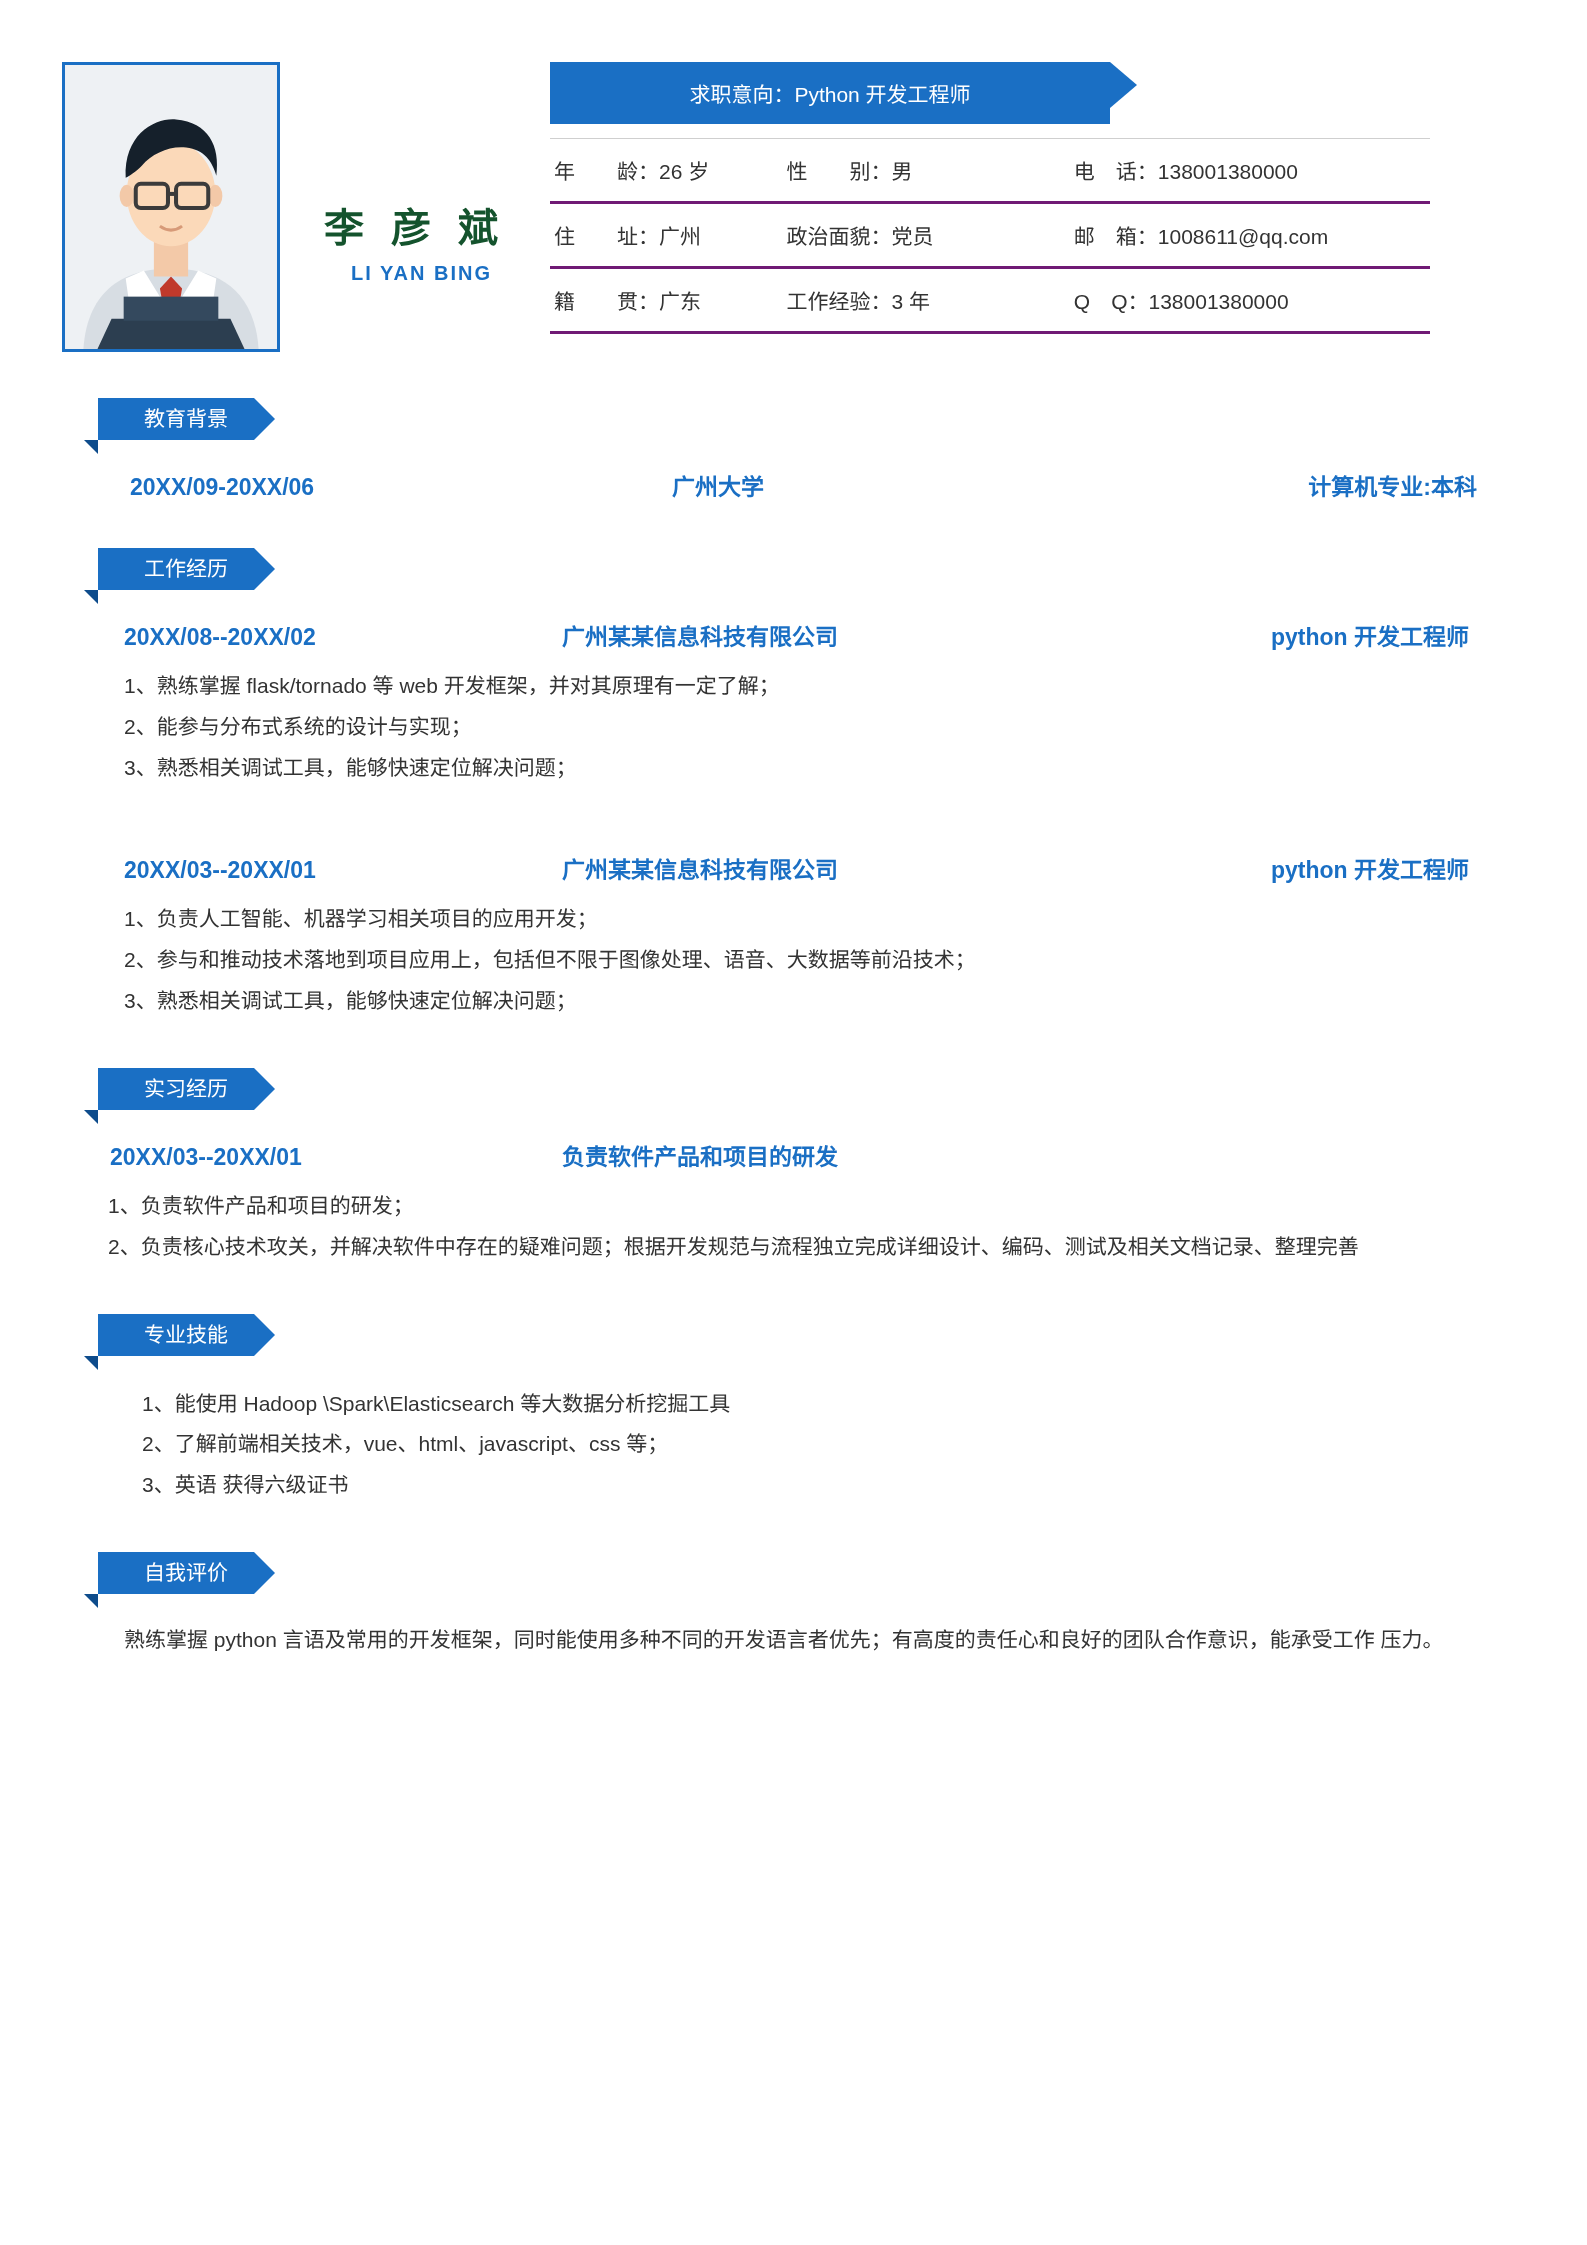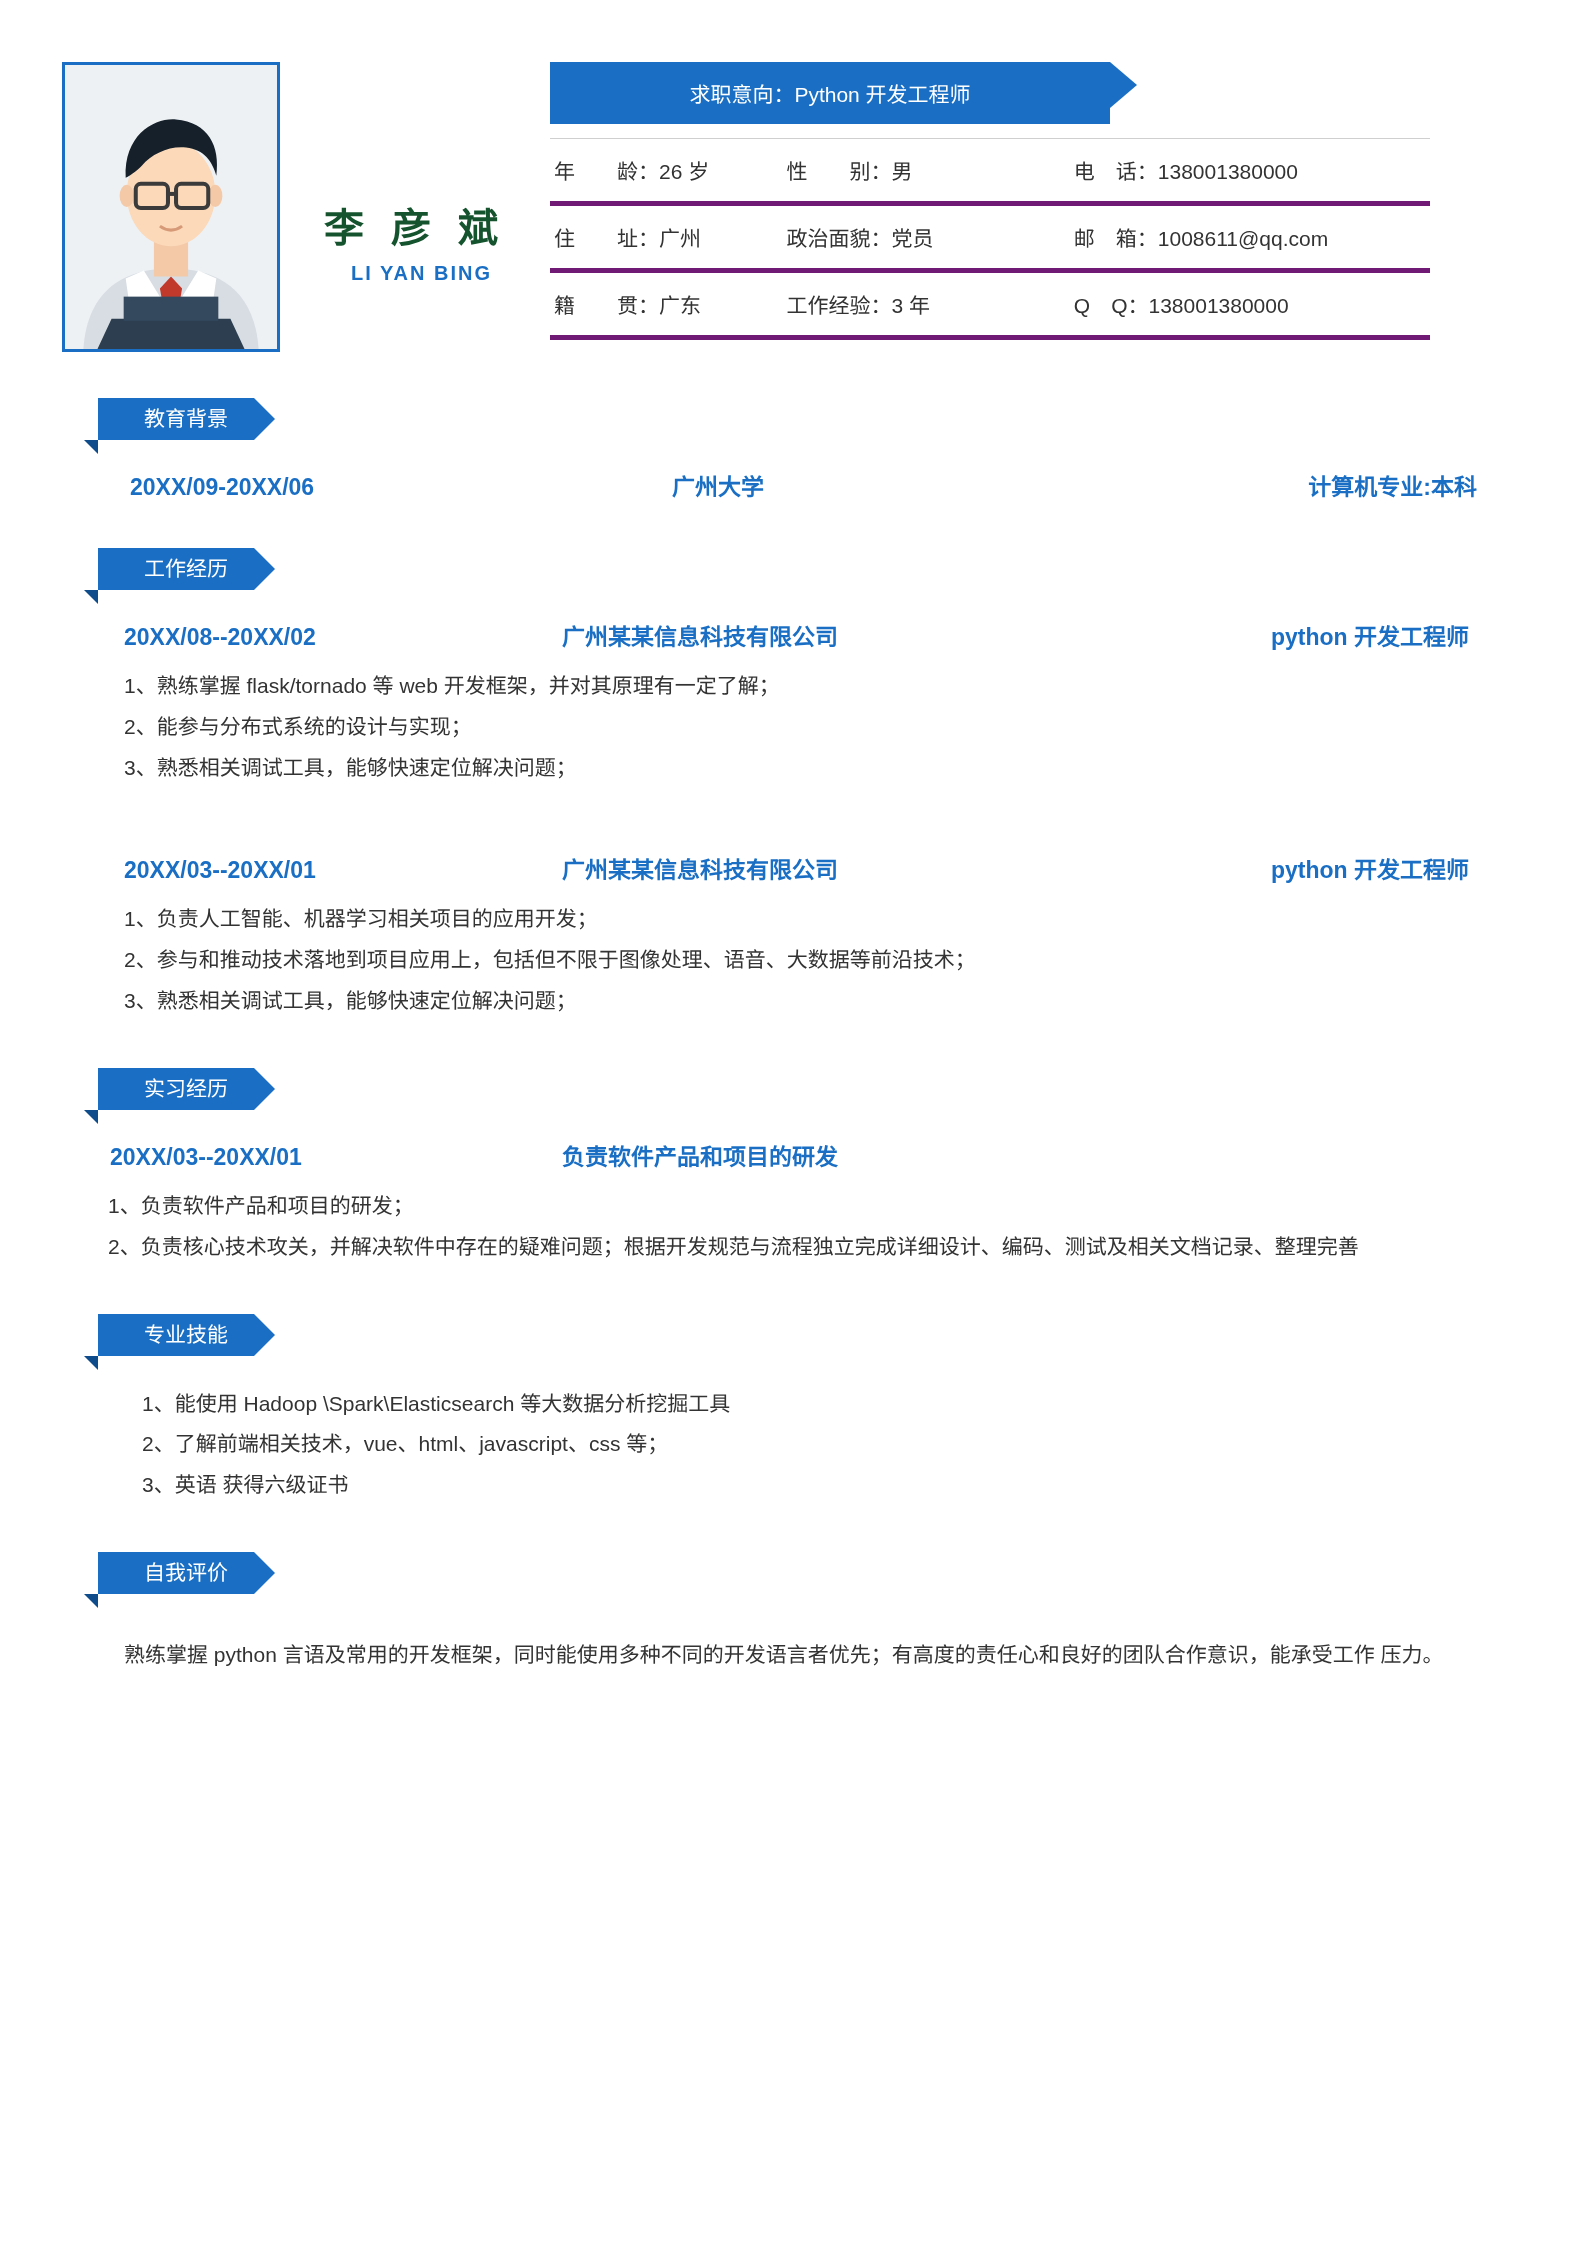--- a/index.html
+++ b/index.html
@@ -93,21 +93,21 @@
     border-left: 27px solid #1a6fc4;
   }
 
   .info-table {
     border-collapse: collapse;
     width: 880px;
     font-size: 21px;
     color: #333;
   }
   .info-table td {
-    border-bottom: 5px solid #701a75;
+    border-bottom: 3px solid #701a75;
     padding: 16px 4px 16px 4px;
     vertical-align: middle;
     white-space: nowrap;
   }
   .info-table tr:first-child td { border-top: 1px solid #cfcfcf; }
   .lbl { color: #333; }
   .col-a { width: 230px; }
   .col-b { width: 290px; }
   .col-c { width: 360px; }
 
@@ -174,21 +174,21 @@
     color: #333333;
     padding-left: 62px;
   }
   .bullets.indent2 li { padding-left: 46px; }
 
   .para {
     font-size: 21px;
     line-height: 1.95;
     color: #333333;
     padding: 0 46px 0 62px;
-    margin-top: 41px;
+    margin-top: 26px;
   }
   .skill-list li { padding-left: 80px; }
   .gap-md { height: 34px; }
 </style>
 </head>
 <body>
 
 <div class="page">
 
   

